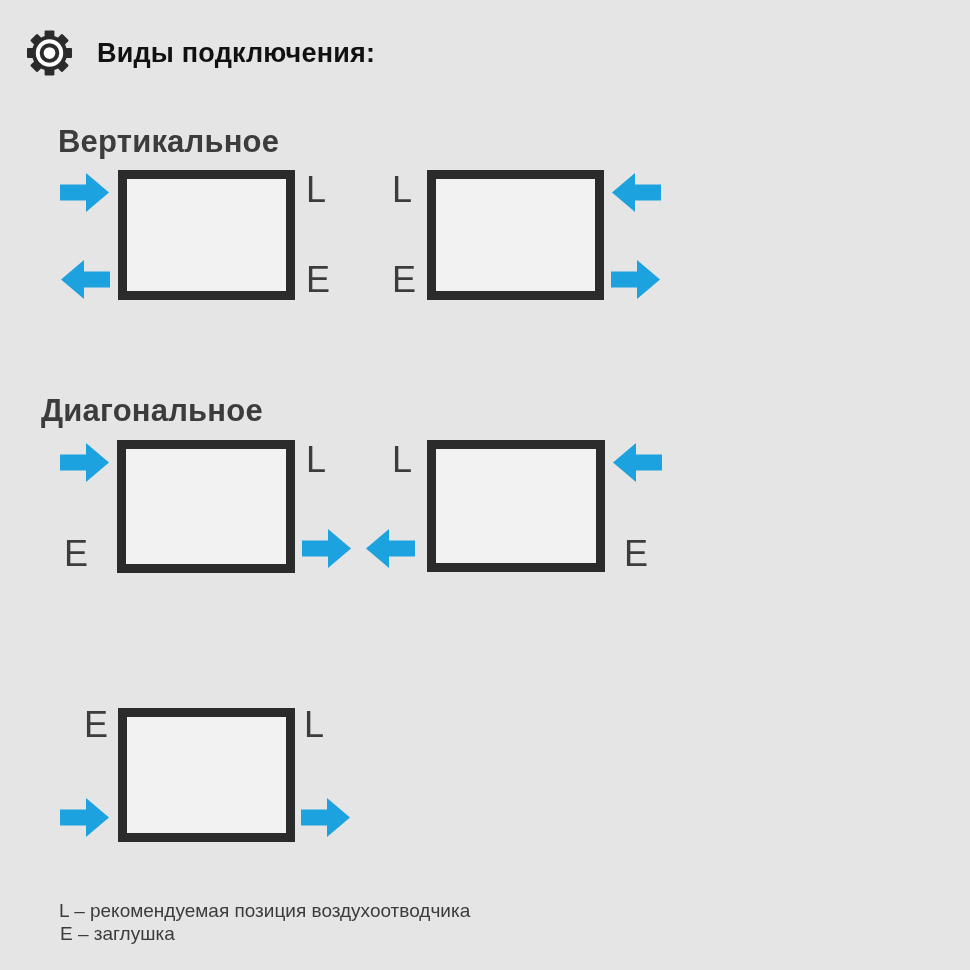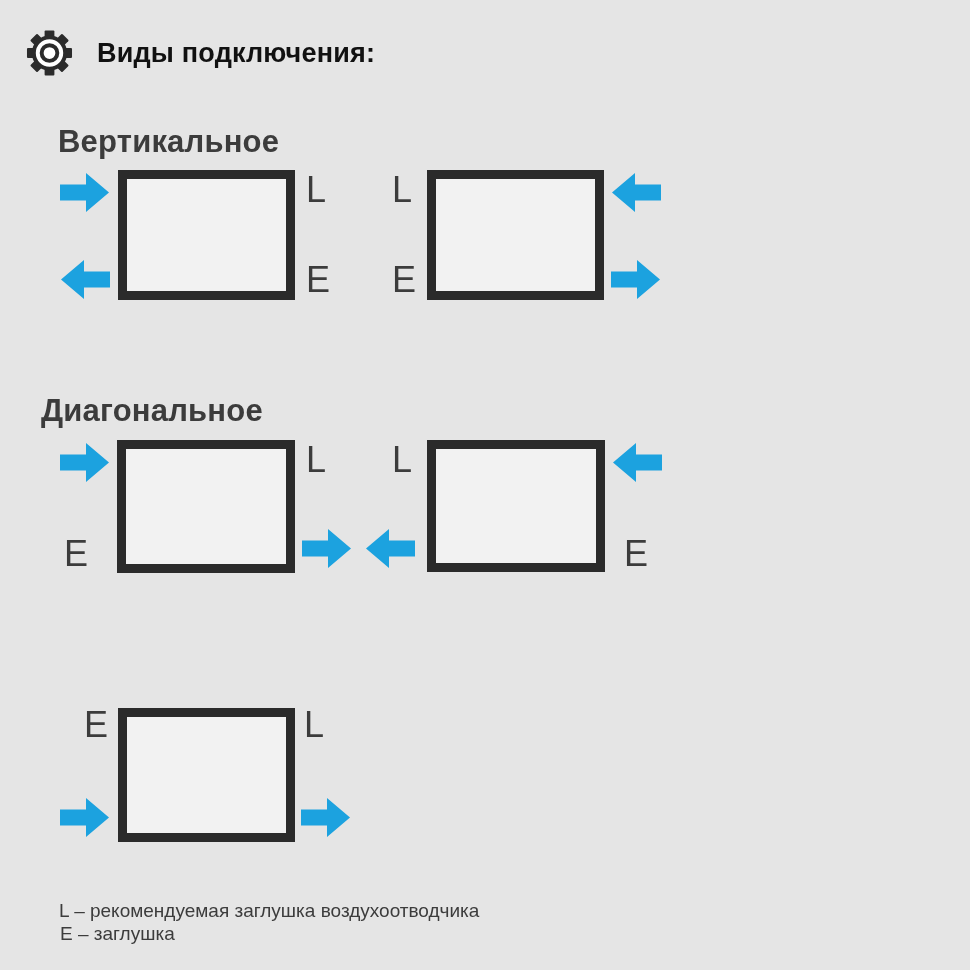--- a/index.html
+++ b/index.html
@@ -138,16 +138,16 @@
     <svg width="50" height="41" viewBox="0 0 50 41">
         <polygon points="0,12.5 26,12.5 26,1 49,20.5 26,40 26,28.5 0,28.5"></polygon>
       </svg>
   </span>
   <span class="arrow" style="left:301px;top:797px;">
     <svg width="50" height="41" viewBox="0 0 50 41">
         <polygon points="0,12.5 26,12.5 26,1 49,20.5 26,40 26,28.5 0,28.5"></polygon>
       </svg>
   </span>
 
-  <p class="legend-line" style="left:59px;top:901px;">L – рекомендуемая заглушка воздухоотводчика</p>
+  <p class="legend-line" style="left:59px;top:901px;">L – рекомендуемая позиция воздухоотводчика</p>
   <p class="legend-line" style="left:60px;top:924px;">E – заглушка</p>
 
 </div>
 
 </body></html>

